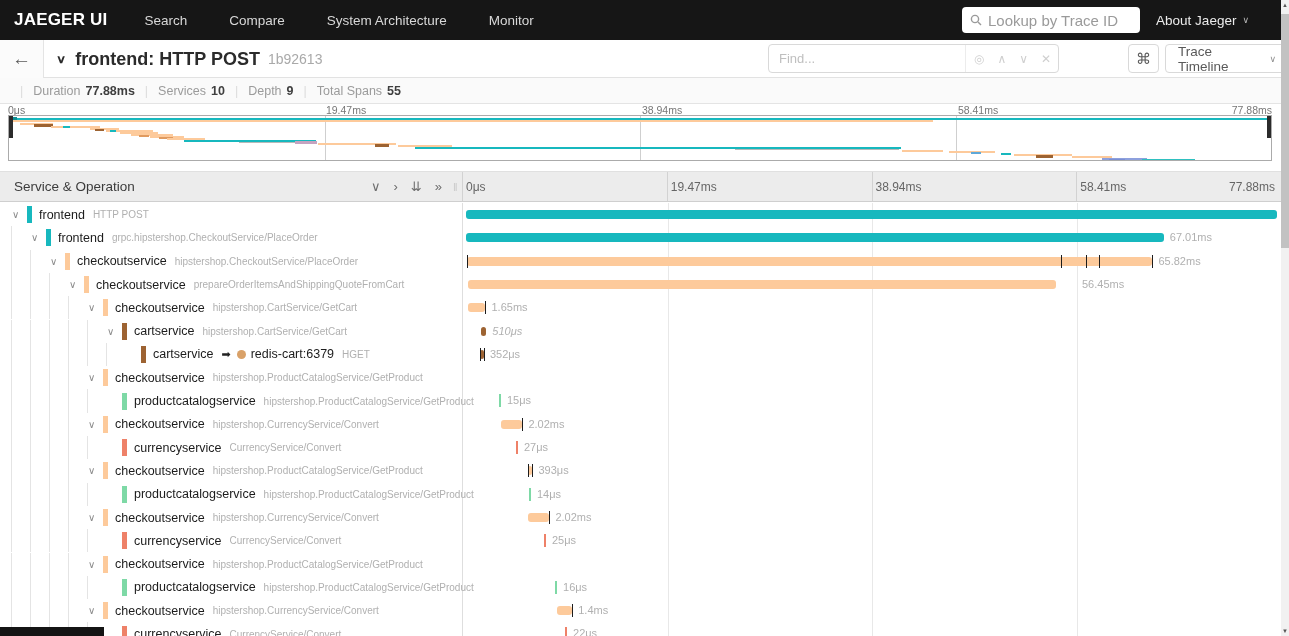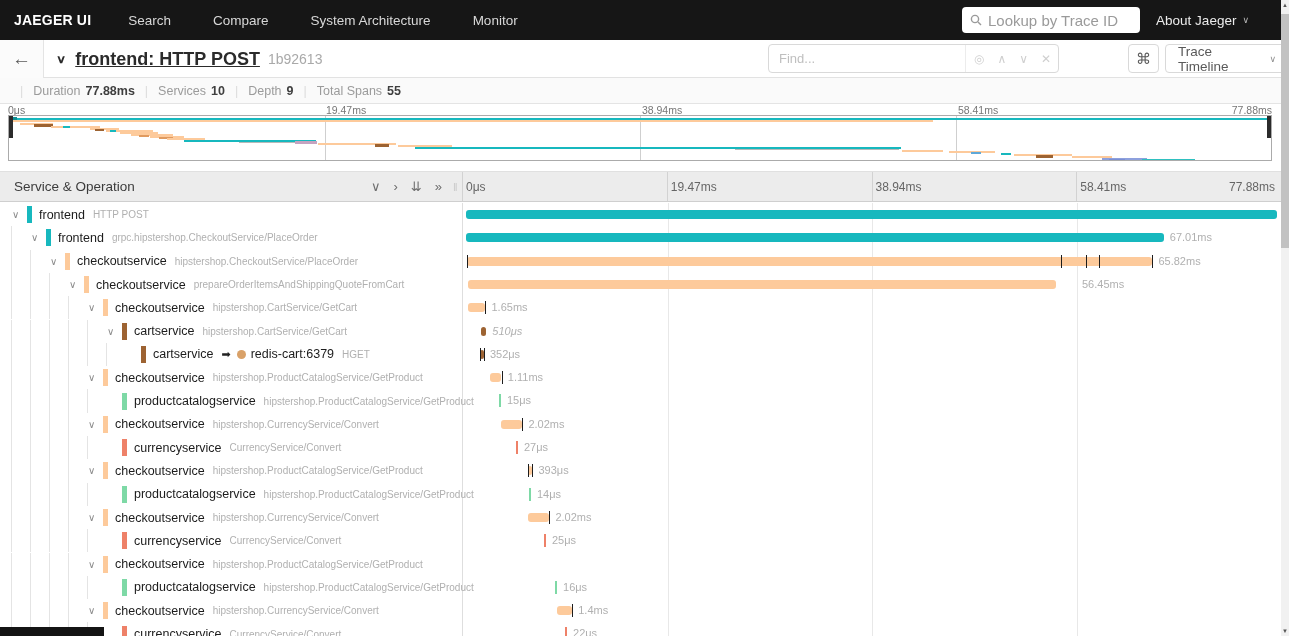--- a/index.html
+++ b/index.html
@@ -1,35 +1,35 @@
 <!DOCTYPE html>
 <html><head>
 <meta charset="utf-8">
 <style>
   * { margin:0; padding:0; box-sizing:border-box; }
   html,body { width:1289px; height:636px; overflow:hidden; }
   body { position:relative; background:#fff; font-family:"Liberation Sans", sans-serif; color:#333; }
 
   
   .nav { position:absolute; left:0; top:0; width:1289px; height:40px; background:#161616; display:flex; align-items:center; z-index:5; }
-  .nav-brand { color:#fff; font-size:14px; font-weight:bold; padding:0 16px 0 14px; letter-spacing:.2px; }
+  .nav-brand { color:#fff; font-size:17px; font-weight:bold; padding:0 16px 0 14px; letter-spacing:.2px; }
   .nav-item { color:#d8d8d8; font-size:13.5px; padding:0 21px; cursor:pointer; }
   .nav-search { position:absolute; left:962px; top:7px; width:178px; height:26px; background:#fff; border-radius:4px; display:flex; align-items:center; padding:0 8px; }
   .nav-search svg { flex:0 0 auto; margin-right:6px; }
   .nav-search input { border:none; outline:none; width:130px; font-size:15px; font-family:"Liberation Sans",sans-serif; color:#444; background:transparent; }
   .nav-search input::placeholder { color:#9a9a9a; }
   .nav-about { position:absolute; right:40px; top:0; height:40px; display:flex; align-items:center; color:#ececec; font-size:13.5px; cursor:pointer; }
   .nav-about .chev { font-size:9px; margin-left:6px; color:#bbb; }
 
   
   .thdr { position:absolute; left:0; top:40px; width:1289px; height:38px; background:#fff; border-bottom:1px solid #e2e2e2; }
   .back-cell { position:absolute; left:0; top:0; width:44px; height:38px; border-right:1px solid #e4e4e4; background:#fbfbfb; display:flex; align-items:center; justify-content:center; font-size:19px; color:#595959; cursor:pointer; }
   .title-wrap { position:absolute; left:56px; top:0; height:38px; display:flex; align-items:center; }
   .title-caret { font-size:14px; font-weight:bold; color:#2b2b2b; margin-right:9px; transform:scaleY(.8); cursor:pointer; }
-  .trace-title { font-size:18px; font-weight:bold; color:#2b2b2b;text-decoration:underline; }
+  .trace-title { font-size:18px; font-weight:bold; color:#2b2b2b; }
   .trace-id { font-size:14px; color:#a9a9a9; margin-left:8px; }
   .find-group { position:absolute; left:768px; top:4px; width:291px; height:29px; border:1px solid #d9d9d9; border-radius:4px; display:flex; align-items:center; background:#fff; }
   .find-group input { border:none; outline:none; flex:1; padding:0 10px; font-size:13px; color:#444; font-family:"Liberation Sans",sans-serif; }
   .find-group input::placeholder { color:#bfbfbf; }
   .find-icons { display:flex; align-items:center; border-left:1px solid #ececec; height:100%; padding:0 8px; gap:13px; }
   .find-icons span { color:#cfcfcf; font-size:12px; cursor:pointer; }
   .kbd-btn { position:absolute; left:1128px; top:4px; width:31px; height:29px; border:1px solid #d9d9d9; border-radius:4px; background:#fff; display:flex; align-items:center; justify-content:center; font-size:15px; color:#595959; cursor:pointer; }
   .view-btn { position:absolute; left:1165px; top:4px; height:29px; padding:0 12px; border:1px solid #d9d9d9; border-radius:4px; background:#fff; display:flex; align-items:center; font-size:13.5px; color:#595959; cursor:pointer; }
   .view-btn .chev { font-size:9px; margin-left:8px; color:#8c8c8c; }
 
@@ -371,25 +371,20 @@
         <div class="guide" style="left: 30px;"></div>
         <div class="guide" style="left: 49px;"></div>
         <div class="guide" style="left: 68px;"></div>
         <div class="tree-cells" style="left: 88px;">
           <span class="tree-chev">∨</span>
           <span class="svc-bar" style="background: rgb(253, 202, 155);"></span>
           <span class="svc-name">checkoutservice</span>
           <span class="svc-op">hipstershop.ProductCatalogService/GetProduct</span>
         </div>
       </div>
-      <div class="row-right">
-        <div class="span-bar" style="left: 27.951px; width: 11.5589px; top: 7px; height: 9px; background: rgb(253, 202, 155);"></div>
-        <div class="span-tick" style="left: 39.8223px;"></div>
-        <div class="span-lbl" style="left: 45.8223px;">1.11ms</div>
-      </div>
     </div>
     <div class="row" style="top: 186.4px;">
       <div class="row-left">
         <div class="guide" style="left: 11px;"></div>
         <div class="guide" style="left: 30px;"></div>
         <div class="guide" style="left: 49px;"></div>
         <div class="guide" style="left: 68px;"></div>
         <div class="guide" style="left: 87px;"></div>
         <div class="tree-cells" style="left: 107px;">
           <span class="tree-chev"></span>

